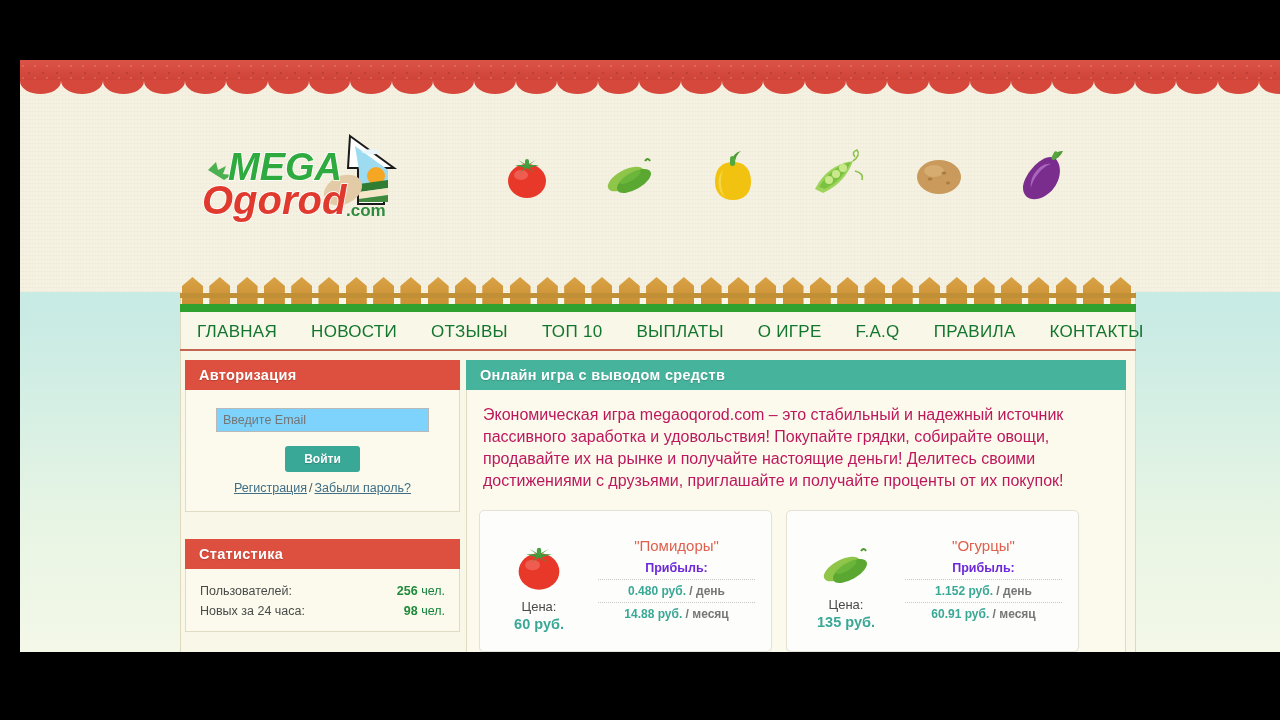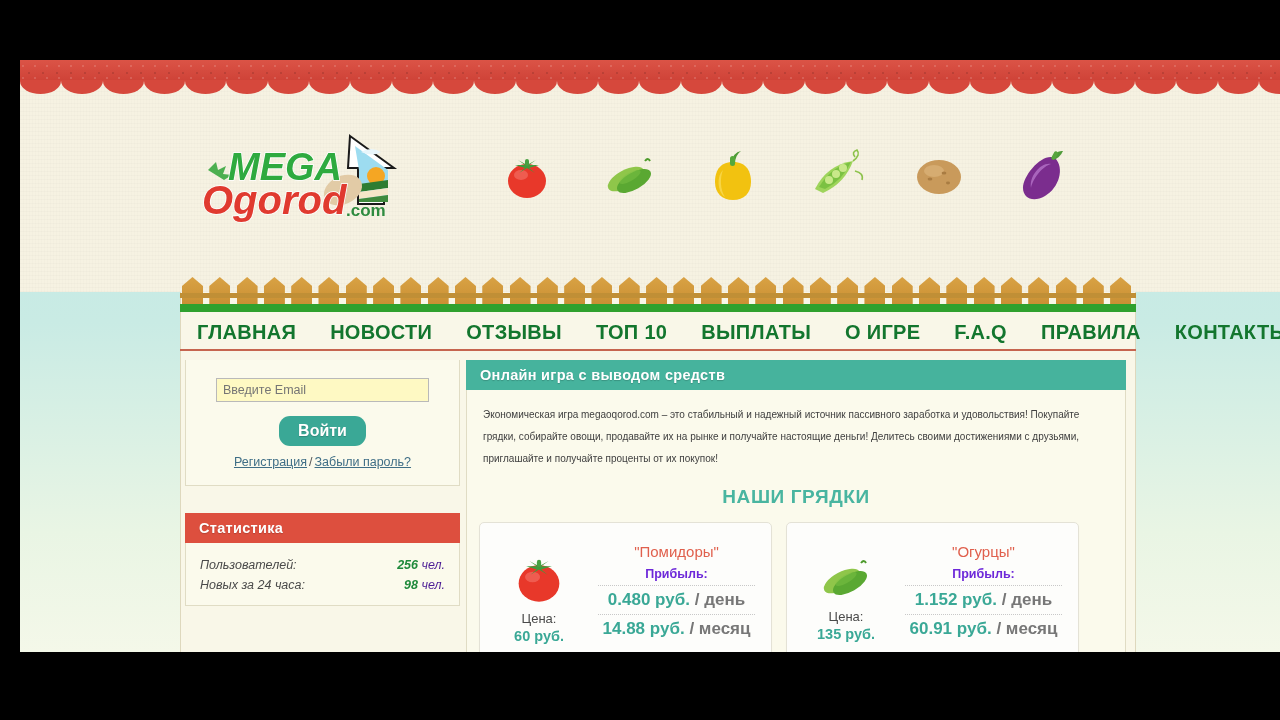--- a/index.html
+++ b/index.html
@@ -82,21 +82,21 @@
   }
   .rail { position: absolute; left: 0; top: 16px; width: 956px; height: 5px; background: #c08f36; }
   .grass { position: absolute; left: 0; top: 27px; width: 956px; height: 8px; background: #30a12e; }
 
   
   .nav {
     position: absolute; left: 160px; top: 262px; width: 956px; height: 36px; z-index: 9;
     display: flex; align-items: center;
   }
   .nav-item {
-    font-size: 20px; font-weight: bold; color: #13762e;
+    font-size: 17px; font-weight: normal; color: #13762e;
     letter-spacing: .3px; white-space: nowrap;
     padding: 0 17px; cursor: pointer;
   }
   .nav-underline { position: absolute; left: 160px; top: 297px; width: 956px; height: 2px; background: #c6654f; z-index: 9; }
 
   
   .content { position: absolute; left: 0; top: 240px; width: 1280px; height: 360px; z-index: 5; }
   .content-bg {
     position: absolute; left: 160px; top: 0; width: 956px; height: 360px;
     background: #f9f7e8;
@@ -113,48 +113,48 @@
     font-size: 14.5px; font-weight: bold; color: #fff;
     letter-spacing: .3px;
     text-shadow: 0 1px 1px rgba(0,0,0,.18);
   }
   .panel-head.red { background: #dd4f3e; }
   .panel-head.teal { background: #46b39d; }
 
   .login-body { padding: 18px 30px 16px 30px; }
   .txt-input {
     display: block; width: 100%; height: 24px;
-    border: 1px solid #b9b9b9; background: #fef9c3;
+    border: 1px solid #b9b9b9; background: #7dd3fc;
     padding: 0 6px; margin-bottom: 14px;
     font-size: 12.5px; color: #6d6d6d;
     font-family: "Liberation Sans", sans-serif;
     outline: none;
   }
   .login-btn-row { text-align: center; margin-top: 3px; }
   .btn-login {
     display: inline-block; background: #3aa896; color: #fff;
-    border: none; border-radius: 11px;
-    font-size: 16px; font-weight: bold;
+    border: none; border-radius: 3px;
+    font-size: 12px; font-weight: bold;
     padding: 6px 19px; cursor: pointer;
     font-family: "Liberation Sans", sans-serif;
     text-shadow: 0 1px 1px rgba(0,0,0,.2);
   }
   .login-links { text-align: center; margin-top: 9px; font-size: 12.5px; color: #555; }
   .login-links a { color: #3f6e86; text-decoration: underline; cursor: pointer; }
   .login-links span.sep { color: #555; margin: 0 2px; }
 
   .stats-panel { margin-top: 27px; }
-  .stats-body { padding: 12px 14px 10px 14px; font-style: italic; }
+  .stats-body { padding: 12px 14px 10px 14px; }
   .stat-row { display: flex; justify-content: space-between; font-size: 12.5px; line-height: 20px; color: #4a4a4a; }
   .stat-val { color: #1f8a3b; font-weight: bold; }
-  .stat-unit { color: #4c1d95; font-weight: normal; }
+  .stat-unit { color: #15803d; font-weight: normal; }
 
   .intro {
     padding: 14px 16px 4px 16px;
-    font-size: 10px; line-height: 22px; color: #404040;
+    font-size: 16px; line-height: 22px; color: #be185d;
   }
   .beds-title {
     text-align: center; margin-top: 12px;
     font-size: 19px; font-weight: bold; letter-spacing: .6px;
     color: #49b5a0;
   }
   .beds-grid { margin-top: 14px; display: flex; flex-wrap: wrap; gap: 14px; padding: 0 12px; }
   .bed-card {
     width: 293px; height: 142px;
     background: #fdfdfb; border: 1px solid #e4e2d6; border-radius: 5px;
@@ -162,21 +162,21 @@
     box-shadow: 0 1px 1px rgba(0,0,0,.04);
   }
   .bed-left { width: 118px; text-align: center; padding-top: 4px; }
   .bed-left svg { display: block; margin: 0 auto 4px auto; }
   .price-lbl { font-size: 13px; color: #4a4a4a; }
   .price-val { font-size: 14.5px; font-weight: bold; color: #3aa896; margin-top: 2px; }
   .bed-right { flex: 1; padding-right: 16px; text-align: center; }
   .bed-name { font-size: 15px; color: #e0604d; margin-bottom: 7px; }
   .profit-lbl { font-size: 12.5px; color: #6d28d9; font-weight: bold; margin-bottom: 4px; }
   .dots { border-top: 1px dotted #c8c8c8; height: 0; }
-  .profit-row { font-size: 17px; padding: 4px 0; }
+  .profit-row { font-size: 12px; padding: 4px 0; }
   .profit-amt { color: #3aa896; font-weight: bold; }
   .profit-unit { color: #777; font-weight: bold; }
 
   
   .scrollbar { position: absolute; right: 0; top: 0; width: 15px; height: 600px; background: #f1f1f1; border-left: 1px solid #dadada; z-index: 40; }
   .scroll-thumb { position: absolute; right: 1px; top: 8px; width: 12px; height: 110px; background: #c6c6c6; border-radius: 2px; }
 </style>
 </head>
 <body>
 
@@ -430,20 +430,21 @@
       <div class="nav-item">КОНТАКТЫ</div>
     </div>
   <div class="nav-underline"></div>
 
   <div class="content">
     <div class="content-bg"></div>
 
     <div class="col-left">
 
       <div>
+        <div class="panel-head red">Авторизация</div>
         <div class="panel">
           <div class="login-body">
             <input class="txt-input" type="text" placeholder="Введите Email" style="">
             <div class="login-btn-row">
               <button class="btn-login">Войти</button>
             </div>
             <div class="login-links">
               <a>Регистрация</a><span class="sep">/</span><a>Забыли пароль?</a>
             </div>
           </div>
@@ -466,21 +467,20 @@
         </div>
       </div>
 
     </div>
 
     <div class="col-right">
       <div>
         <div class="panel-head teal">Онлайн игра с выводом средств</div>
         <div class="panel" style="height:292px;overflow:hidden;">
           <p class="intro">Экономическая игра megaoqorod.com – это стабильный и надежный источник пассивного заработка и удовольствия! Покупайте грядки, собирайте овощи, продавайте их на рынке и получайте настоящие деньги! Делитесь своими достижениями с друзьями, приглашайте и получайте проценты от их покупок!</p>
-          <div class="beds-title">НАШИ ГРЯДКИ</div>
           <div class="beds-grid" id="bedsGrid">
               <div class="bed-card">
                 <div class="bed-left"><span><svg width="62" height="60" viewBox="0 0 56 56">
                       <ellipse cx="28" cy="34" rx="19" ry="17" fill="#e8382a"></ellipse>
                       <ellipse cx="22" cy="28" rx="7" ry="5" fill="#f4756a" opacity=".6"></ellipse>
                       <path d="M28 18 l-9 -5 l7 5 l-10 0 l10 3 l-6 5 l8 -5 l0 -3 z" fill="#3f9c3c"></path>
                       <path d="M28 18 l9 -5 l-7 5 l10 0 l-10 3 l6 5 l-8 -5 z" fill="#3f9c3c"></path>
                       <rect x="26" y="12" width="4" height="7" rx="2" fill="#47a042"></rect>
                     </svg></span><div class="price-lbl">Цена:</div><div class="price-val">60 руб.</div></div>
                 <div class="bed-right">

